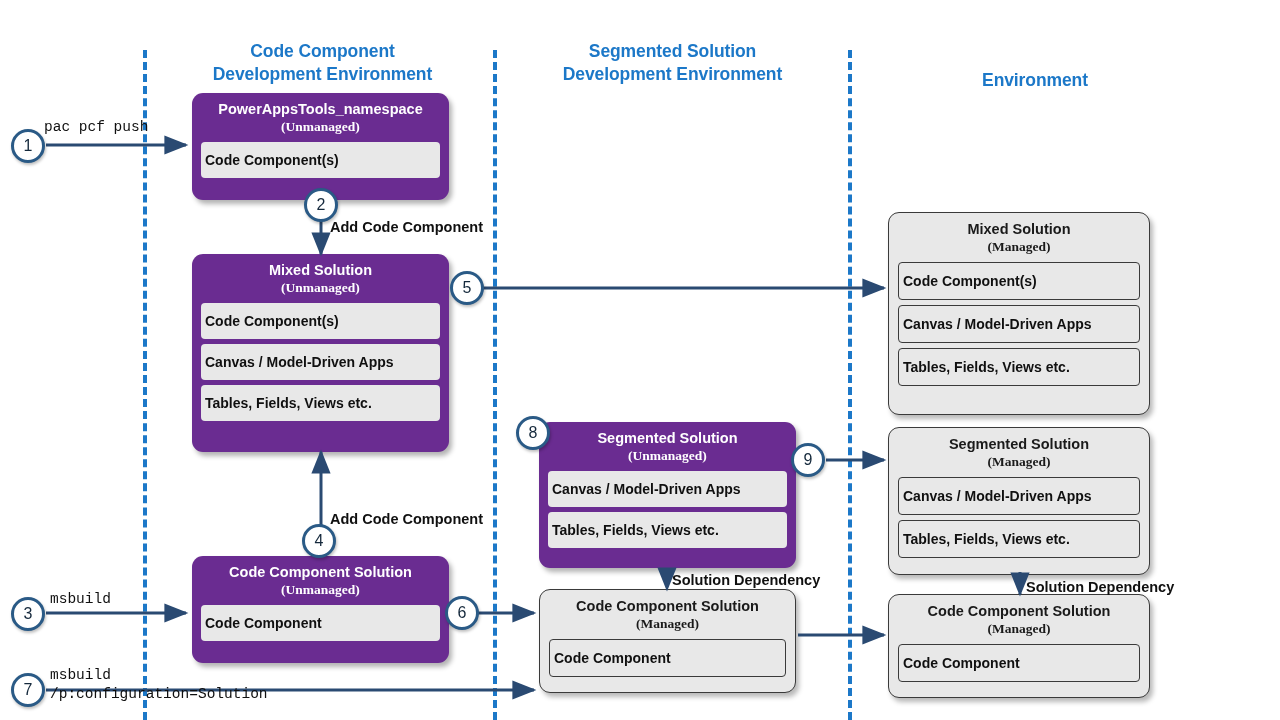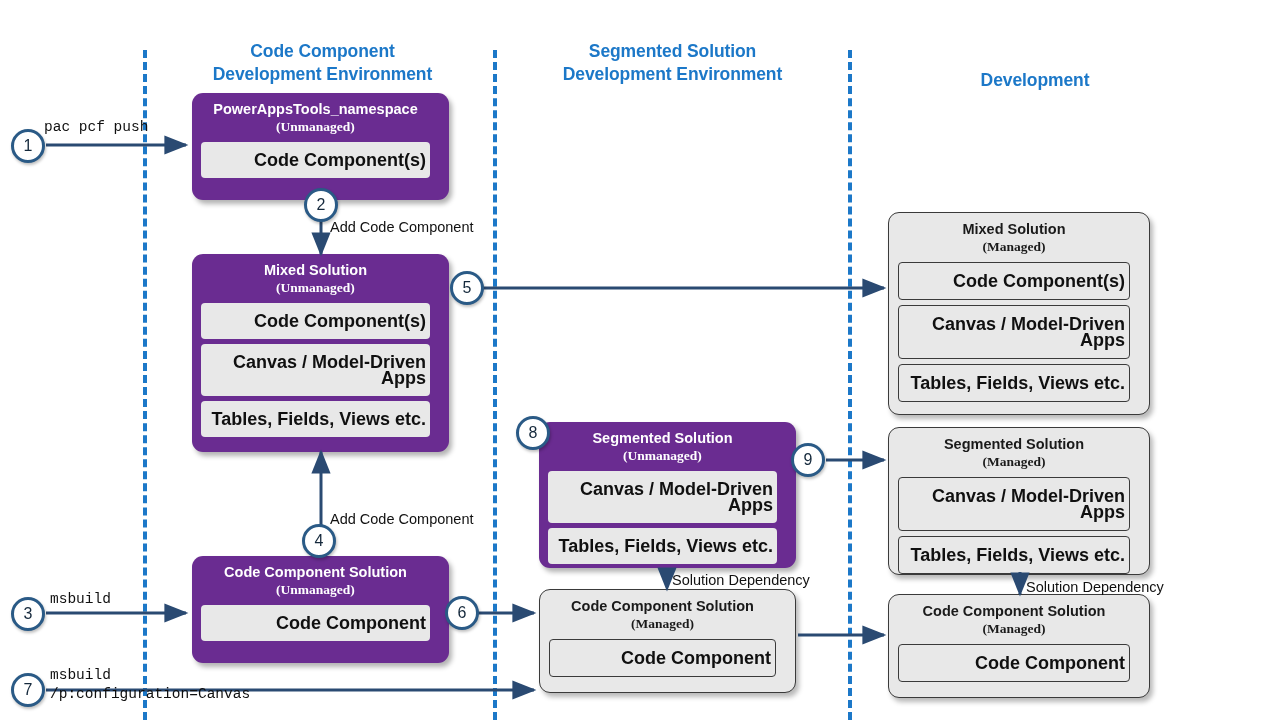--- a/index.html
+++ b/index.html
@@ -35,21 +35,21 @@
     width: 0;
     border-left: 4px dashed #1C78C8;
     height: 670px;
   }
 
   
   .sol-box {
     position: absolute;
     border-radius: 11px;
     box-sizing: border-box;
-    padding: 7px 19px 9px 9px;
+    padding: 7px 9px 9px 9px;
     box-shadow: 3px 4px 5px rgba(0,0,0,0.30);
   }
   .sol-box.purple {
     background: #6A2C91;
   }
   .sol-box.grey {
     background: #E8E8E8;
     border: 1px solid #3a3a3a;
     box-shadow: 3px 4px 5px rgba(0,0,0,0.28);
   }
@@ -65,23 +65,23 @@
   .sol-head .sub {
     display: block;
     font-size: 13.5px;
     font-weight: bold;
     font-family: Liberation Serif, serif;
   }
 
   .item {
     background: #E8E8E8;
     color: #101010;
-    font-size: 18px;
-    font-weight: bold;
-    text-align: right;
+    font-size: 14px;
+    font-weight: bold;
+    text-align: left;
     border-radius: 4px;
     padding: 10px 4px;
     margin-bottom: 5px;
     line-height: 16px;
   }
   .sol-box.grey .item {
     border: 1px solid #3a3a3a;
     background: #E8E8E8;
   }
   .item:last-child { margin-bottom: 0; }
@@ -101,21 +101,21 @@
     align-items: center;
     justify-content: center;
     z-index: 40;
     box-shadow: 1px 2px 3px rgba(0,0,0,0.25);
   }
 
   
   .conn-label {
     position: absolute;
     font-size: 14.5px;
-    font-weight: normal;
+    font-weight: bold;
     color: #101010;
     white-space: nowrap;
     z-index: 30;
   }
   .cmd-label {
     position: absolute;
     font-family: "Liberation Mono", monospace;
     font-size: 14.5px;
     color: #101010;
     white-space: pre;
@@ -175,21 +175,21 @@
   <div class="lane-title" style="left:180px; top:40px; width:285px;">
     <span>Code Component</span><br>
     <span>Development Environment</span>
   </div>
   <div class="lane-title" style="left:530px; top:40px; width:285px;">
     <span>Segmented Solution</span><br>
     <span>Development Environment</span>
   </div>
   <div class="lane-title" style="left:885px; top:46px; width:300px;">
     <br>
-    <span>Development</span>
+    <span>Environment</span>
   </div>
 
   <div class="sol-box purple" style="left:192px; top:93px; width:257px; height:107px;">
     <div class="sol-head">
       <span>PowerAppsTools_namespace</span>
       <span class="sub">(Unmanaged)</span>
     </div>
     <div class="item">Code Component(s)</div>
   </div>
 
@@ -263,21 +263,21 @@
   <div class="step" style="left:445px; top:596px;">6</div>
   <div class="step" style="left:11px; top:673px;">7</div>
   <div class="step" style="left:516px; top:416px;">8</div>
   <div class="step" style="left:791px; top:443px;">9</div>
 
   <div class="cmd-label" style="left:44px; top:118px;">pac pcf push</div>
 
   <div class="cmd-label" style="left:50px; top:590px;">msbuild</div>
 
   <div class="cmd-label" style="left:50px; top:666px;"><span>msbuild</span>
-<span>/p:configuration=Canvas</span></div>
+<span>/p:configuration=Solution</span></div>
 
   <div class="conn-label" style="left:330px; top:219px;">Add Code Component</div>
 
   <div class="conn-label" style="left:330px; top:511px;">Add Code Component</div>
 
   <div class="conn-label" style="left:672px; top:572px;">Solution Dependency</div>
 
   <div class="conn-label" style="left:1026px; top:579px;">Solution Dependency</div>
 
 </div>

